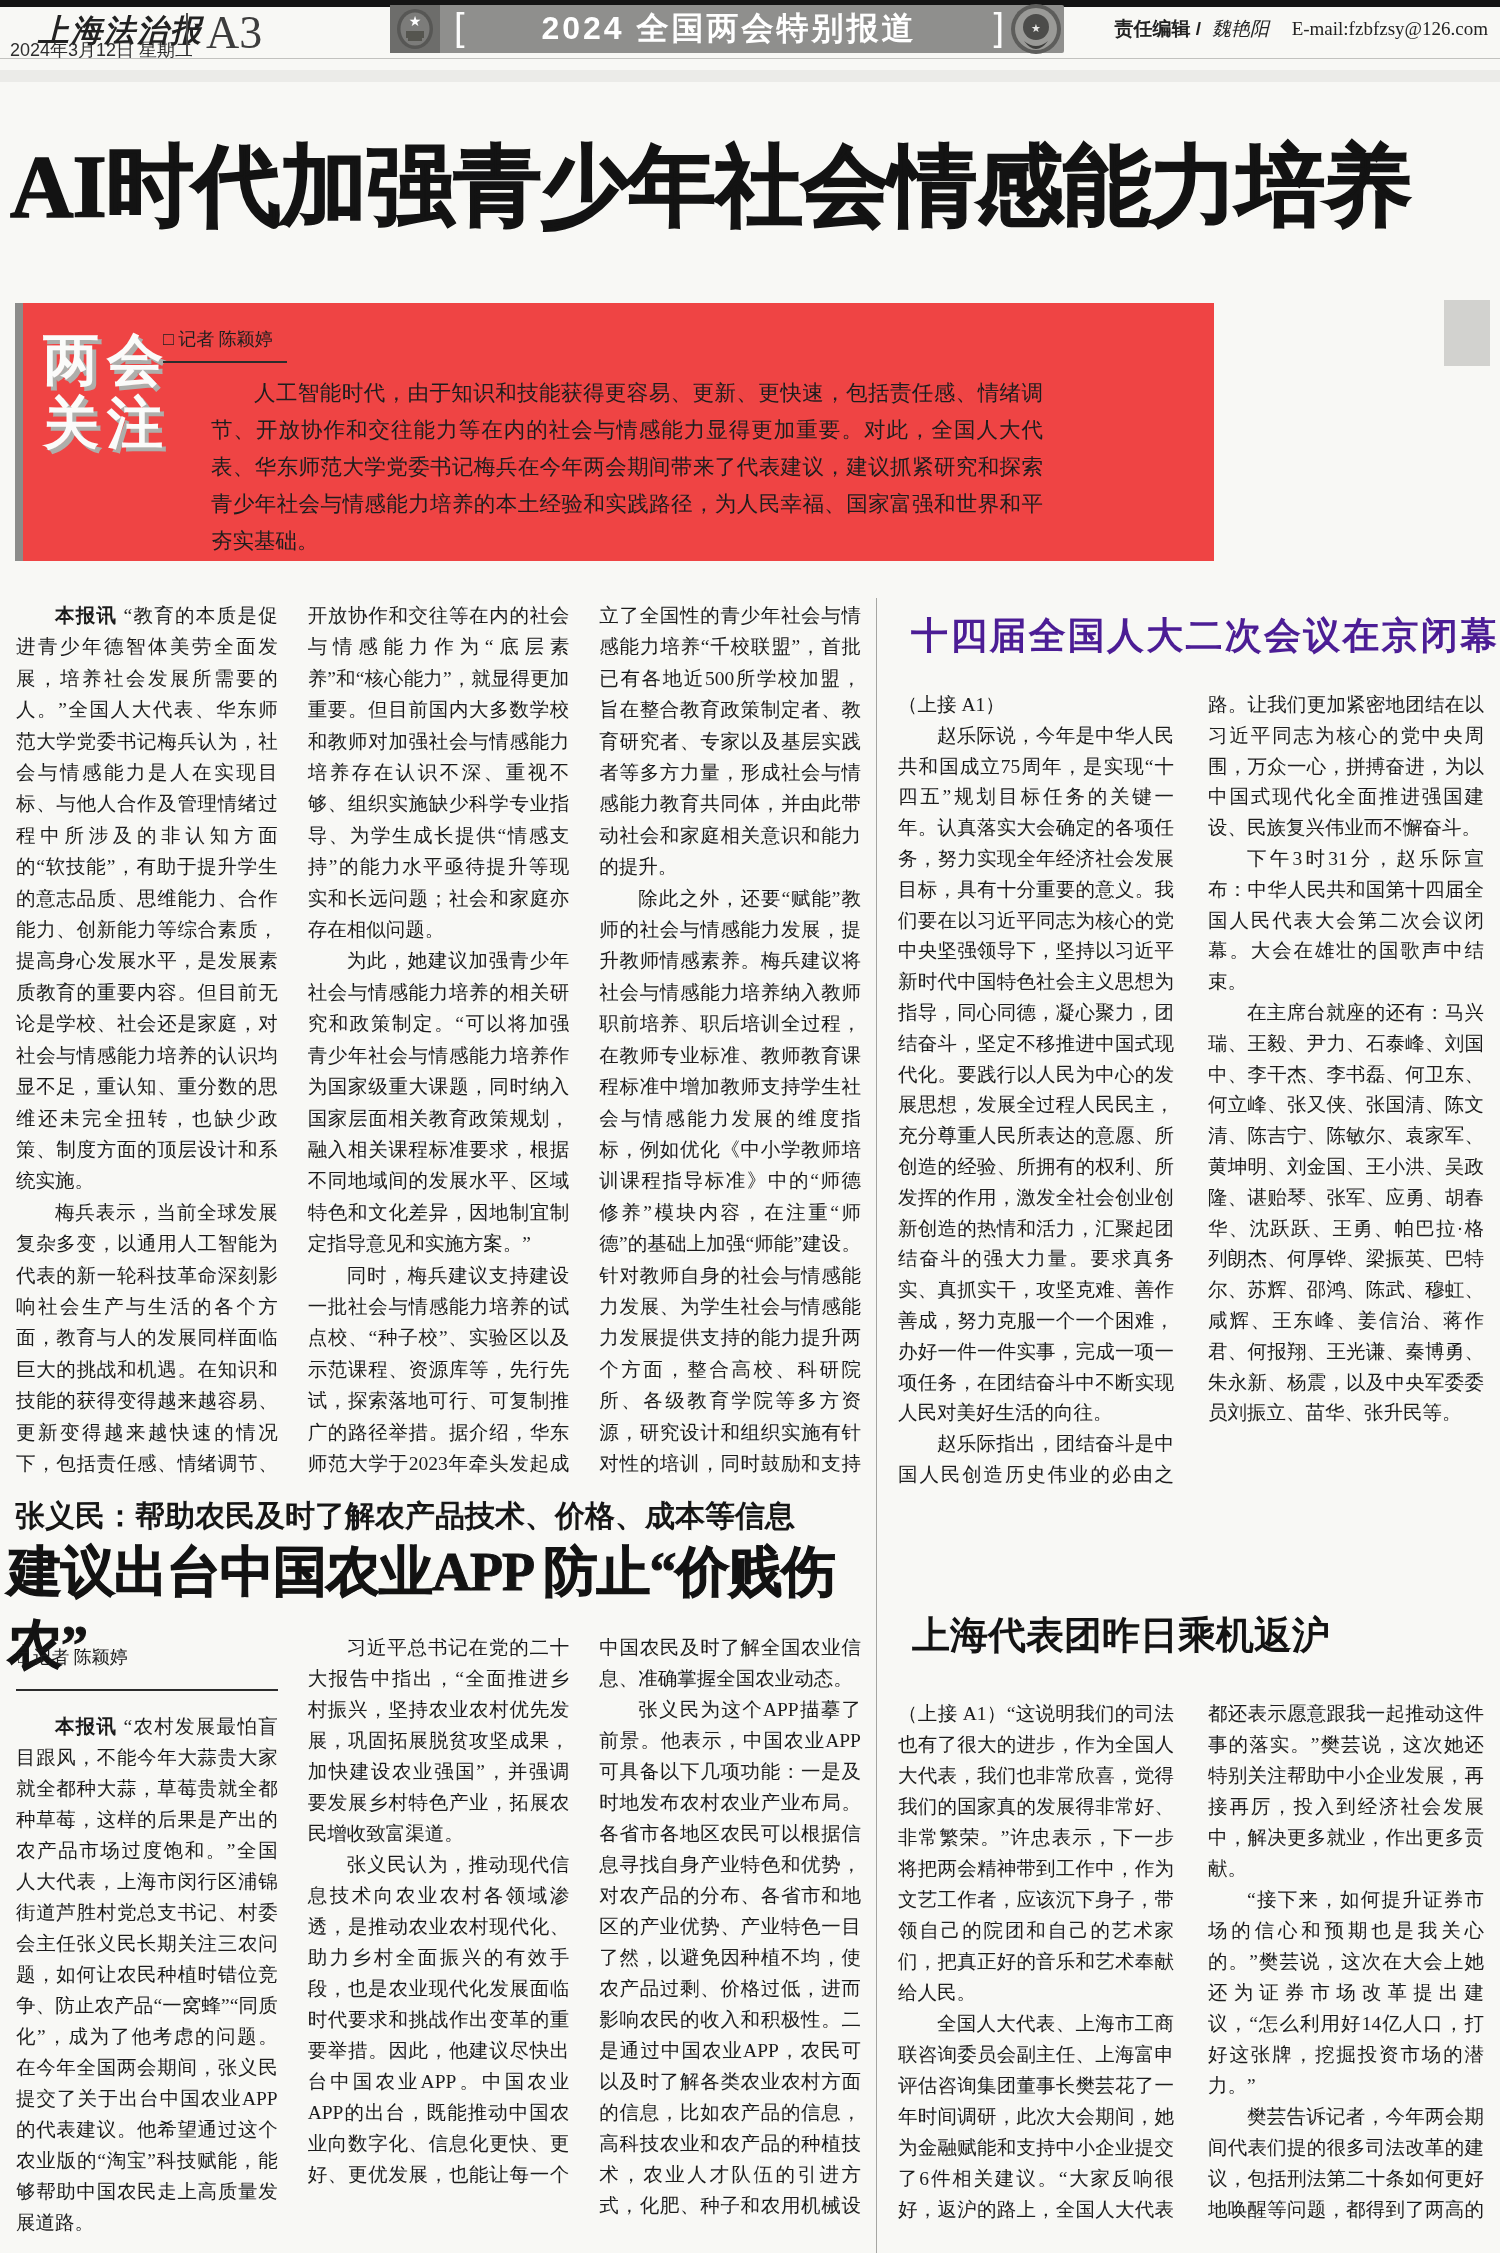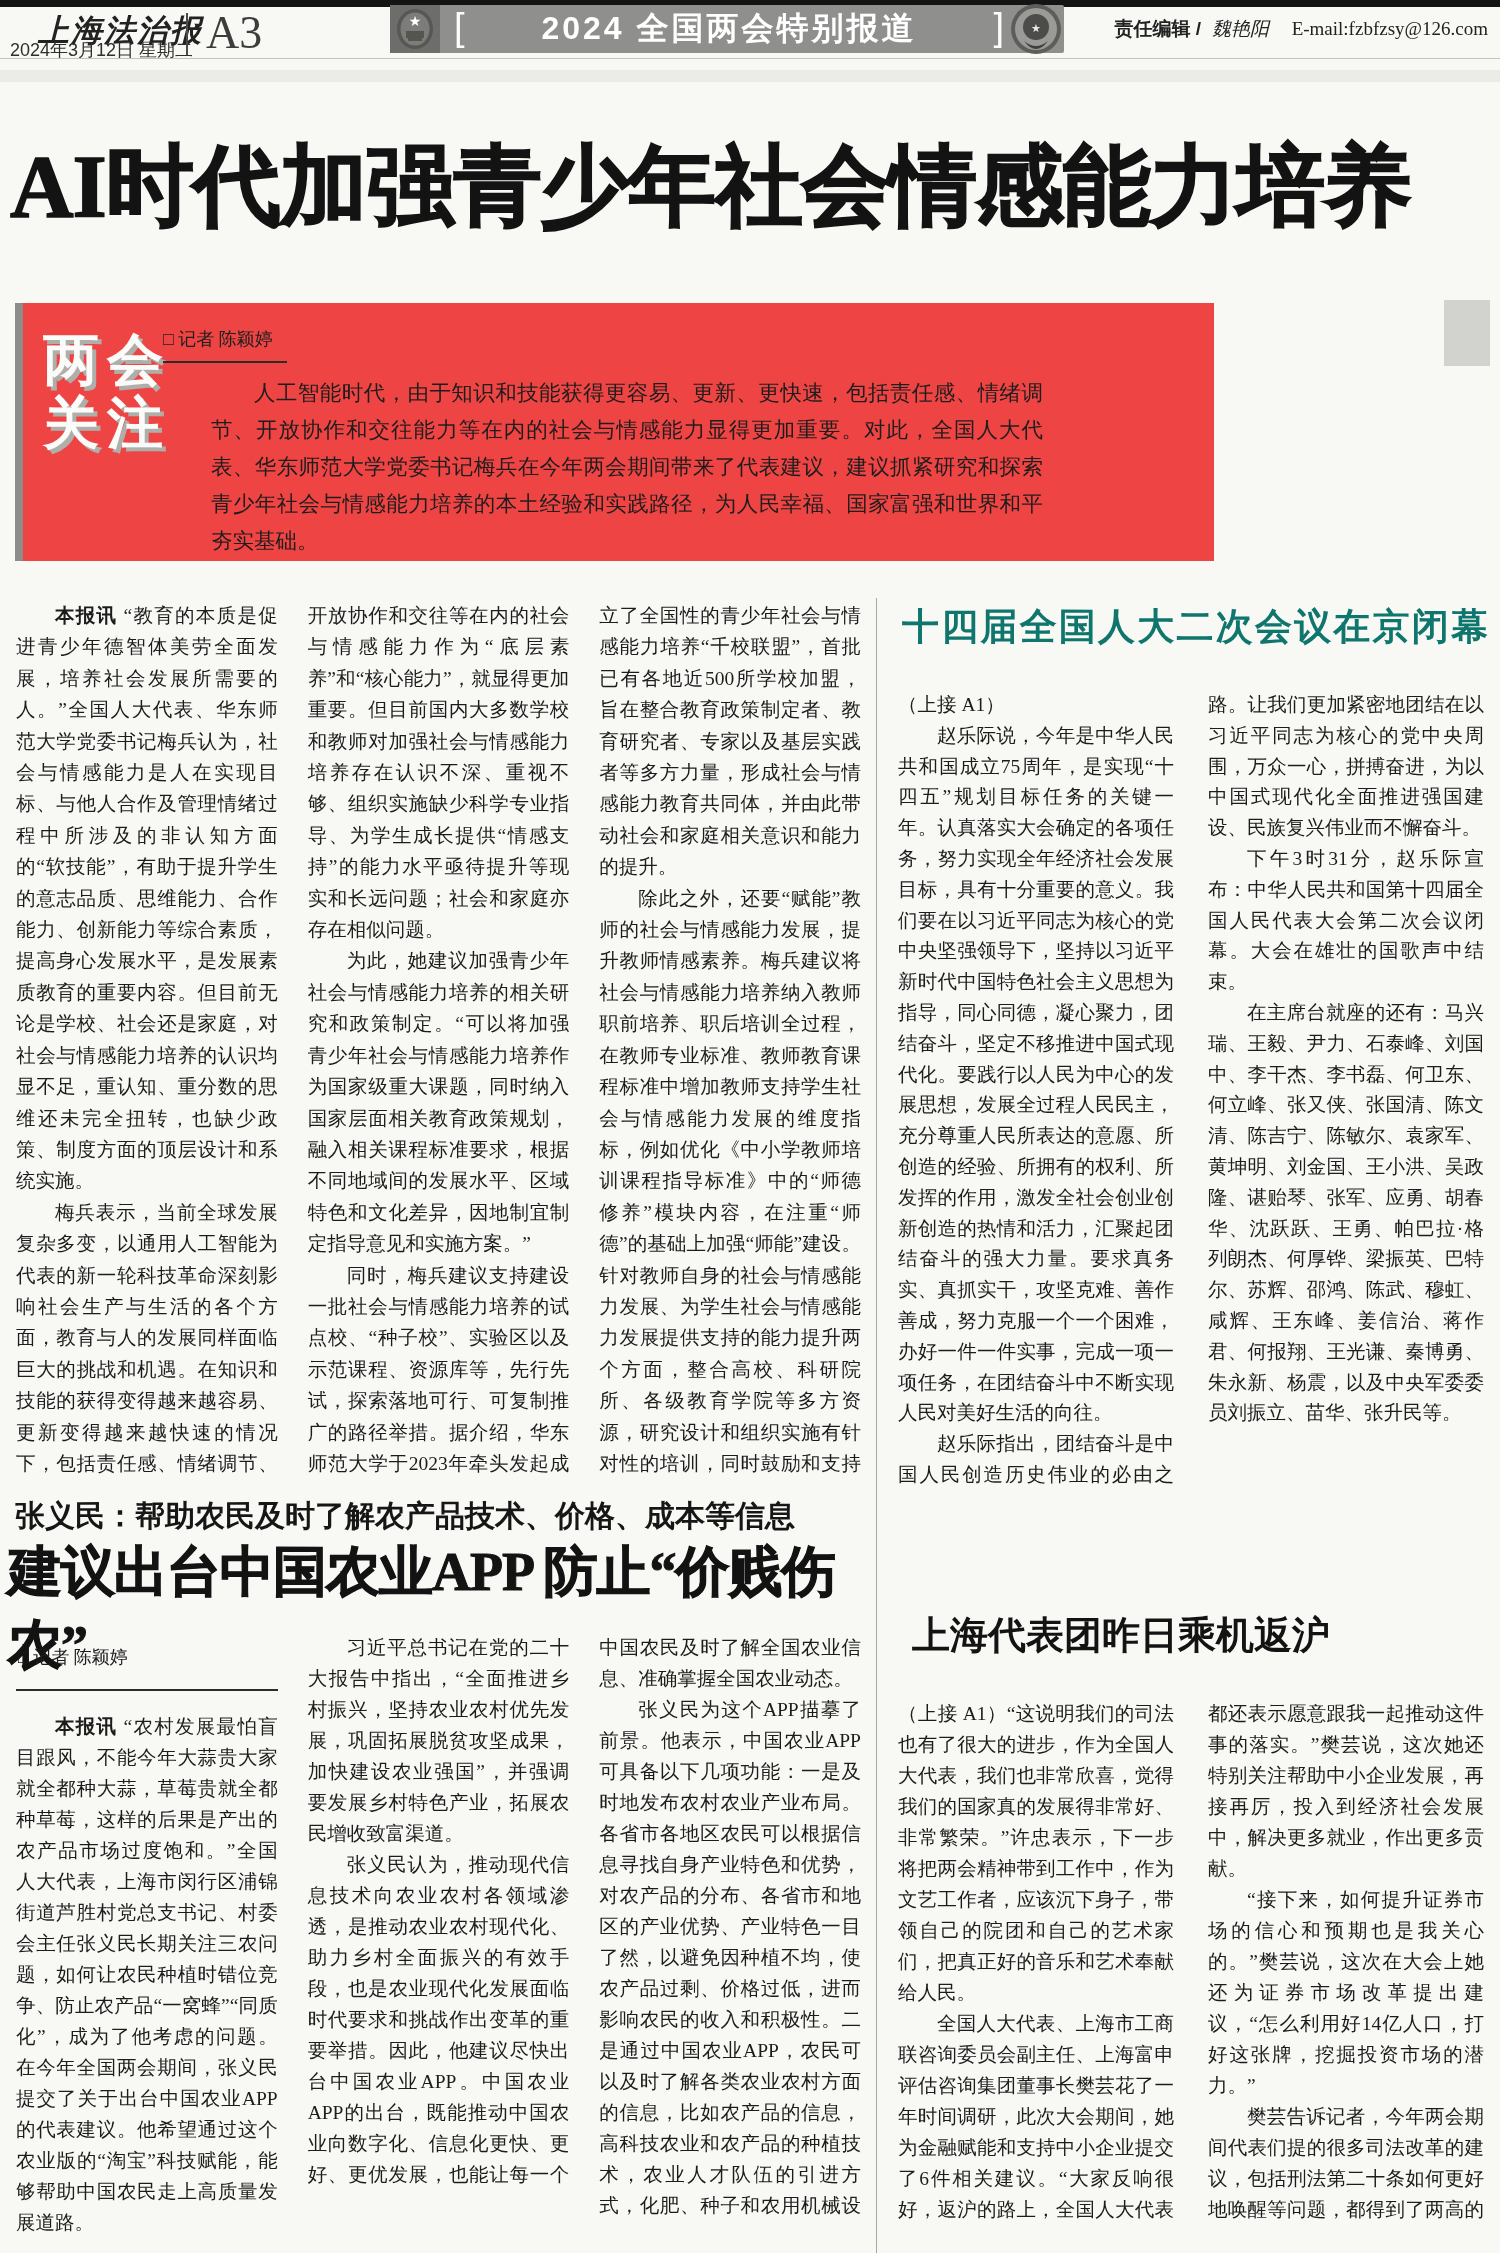--- a/index.html
+++ b/index.html
@@ -43,21 +43,21 @@
   .main-cols{left:16px;top:600px;width:845px;height:902px;column-count:3;column-gap:30px;font-size:19.5px;line-height:31.4px;}
   .farm-cols{left:16px;top:1632px;width:845px;height:618px;column-count:3;column-gap:30px;font-size:19.5px;line-height:31px;}
   .byline-block{border-bottom:2px solid #2c2c2c;padding:10px 0 16px 2px;margin-bottom:20px;font-size:18px;break-inside:avoid;}
 
   
   .kicker2{position:absolute;left:15px;top:1496px;width:860px;font-size:30px;font-weight:700;color:#161616;font-family:"Liberation Sans","DejaVu Sans",sans-serif;}
   .farm-headline{position:absolute;left:8px;top:1536px;width:870px;margin:0;font-size:54px;font-weight:900;letter-spacing:-1px;color:#131313;font-family:"Liberation Serif","DejaVu Serif",serif;-webkit-text-stroke:1px #131313;}
 
   
   .vdivider{position:absolute;left:876px;top:598px;width:1px;height:1655px;background:#a6a6a3;}
-  .npc-title{position:absolute;left:898px;top:598px;width:586px;margin:4px;font-size:37px;font-weight:900;color:#0f766e;text-align:justify;text-align-last:justify;font-family:"Liberation Serif","DejaVu Serif",serif;}
+  .npc-title{position:absolute;left:898px;top:598px;width:586px;margin:13px;font-size:37px;font-weight:900;color:#4c1d95;text-align:justify;text-align-last:justify;font-family:"Liberation Serif","DejaVu Serif",serif;}
   .npc-cols{left:898px;top:690px;width:586px;height:898px;column-count:2;column-gap:34px;font-size:19.5px;line-height:30.8px;}
   .sh-title{position:absolute;left:912px;top:1610px;margin:0;font-size:38px;font-weight:900;color:#131313;font-family:"Liberation Serif","DejaVu Serif",serif;}
   .sh-cols{left:898px;top:1698px;width:586px;height:555px;column-count:2;column-gap:34px;font-size:19.5px;line-height:31px;}
 </style>
 </head>
 <body>
 
 <div class="page">
   <div class="topbar"></div>
 

